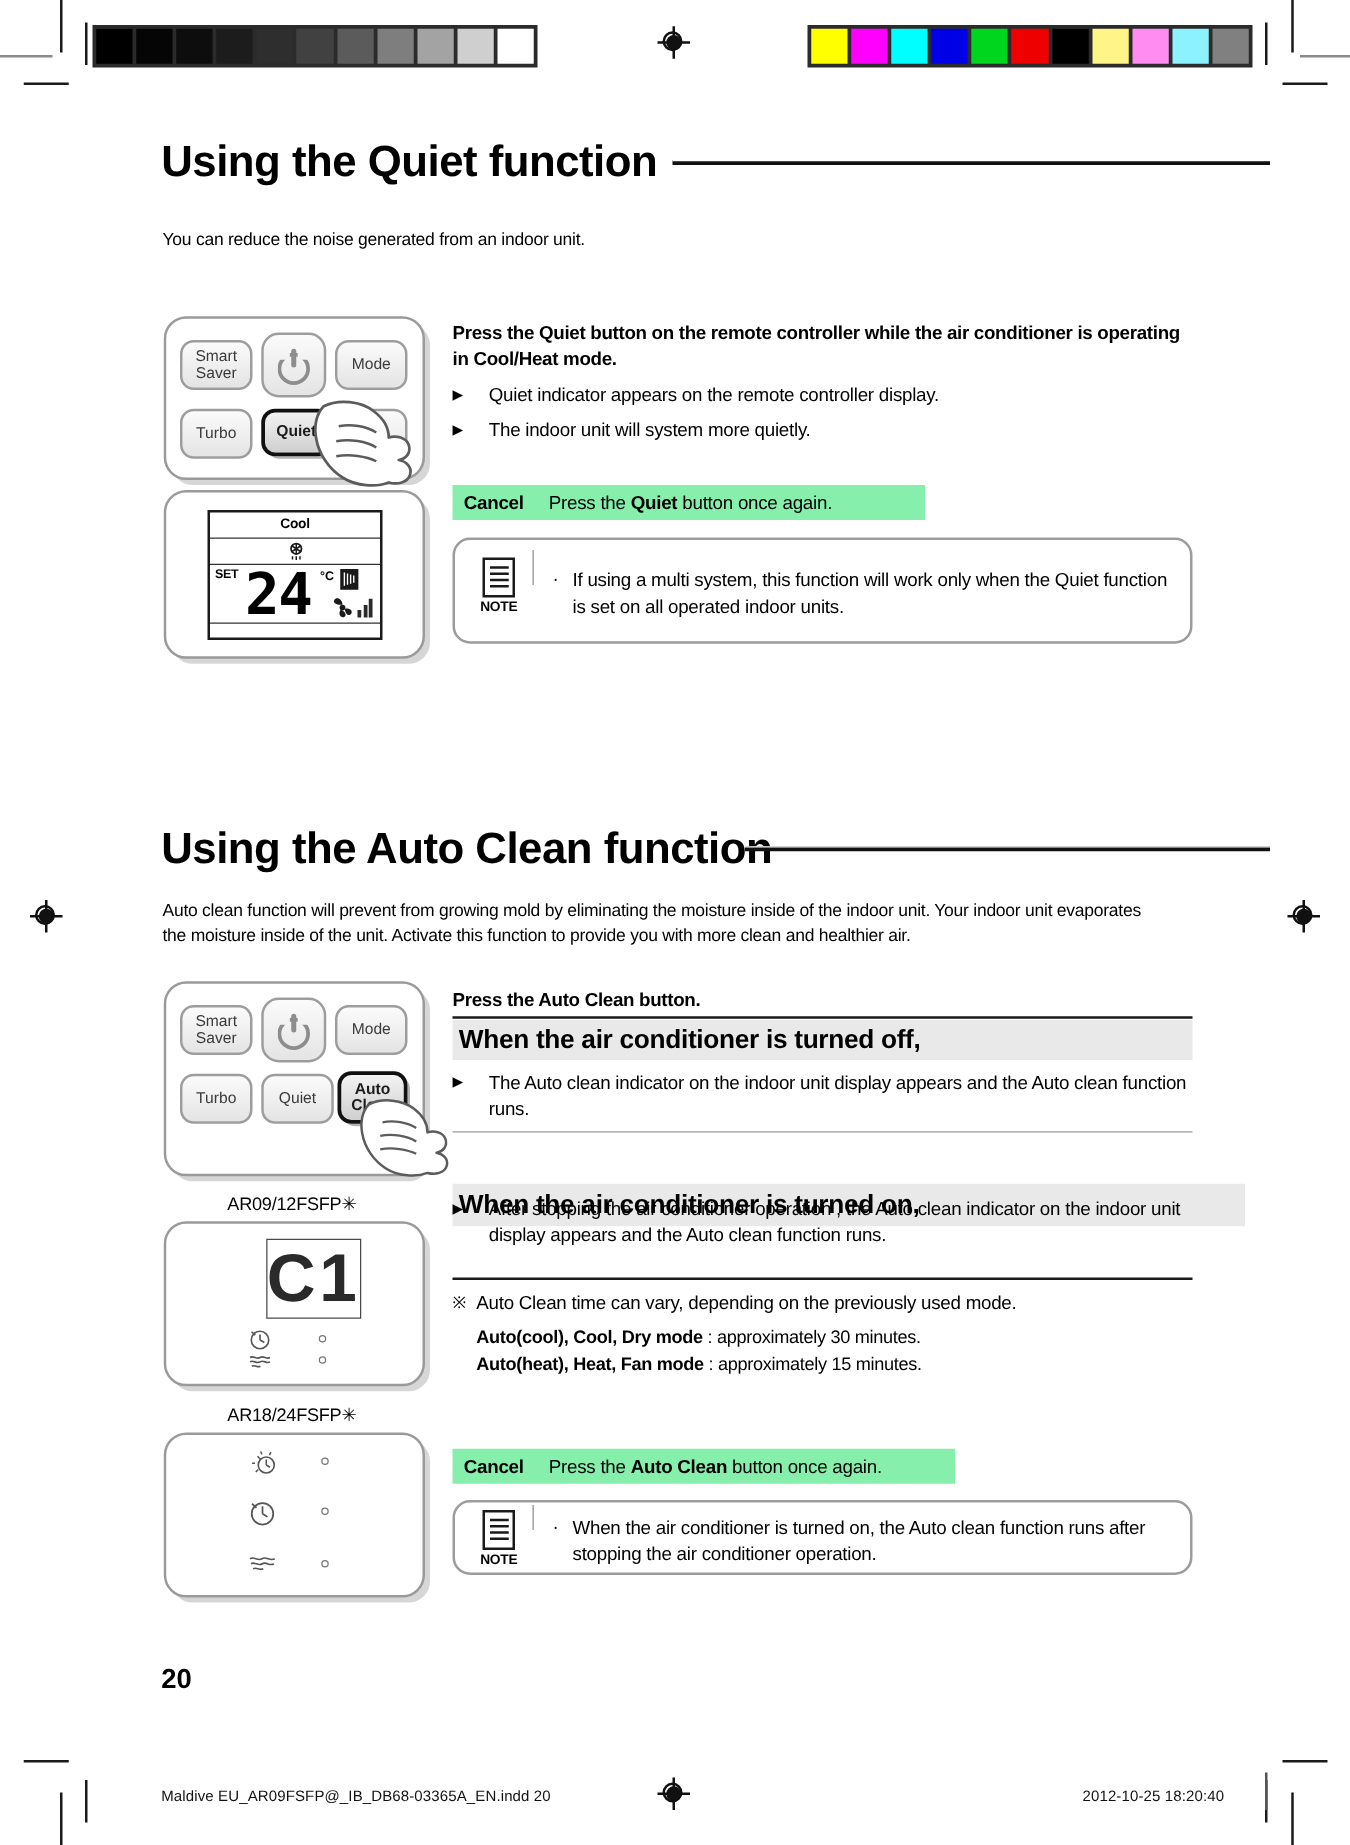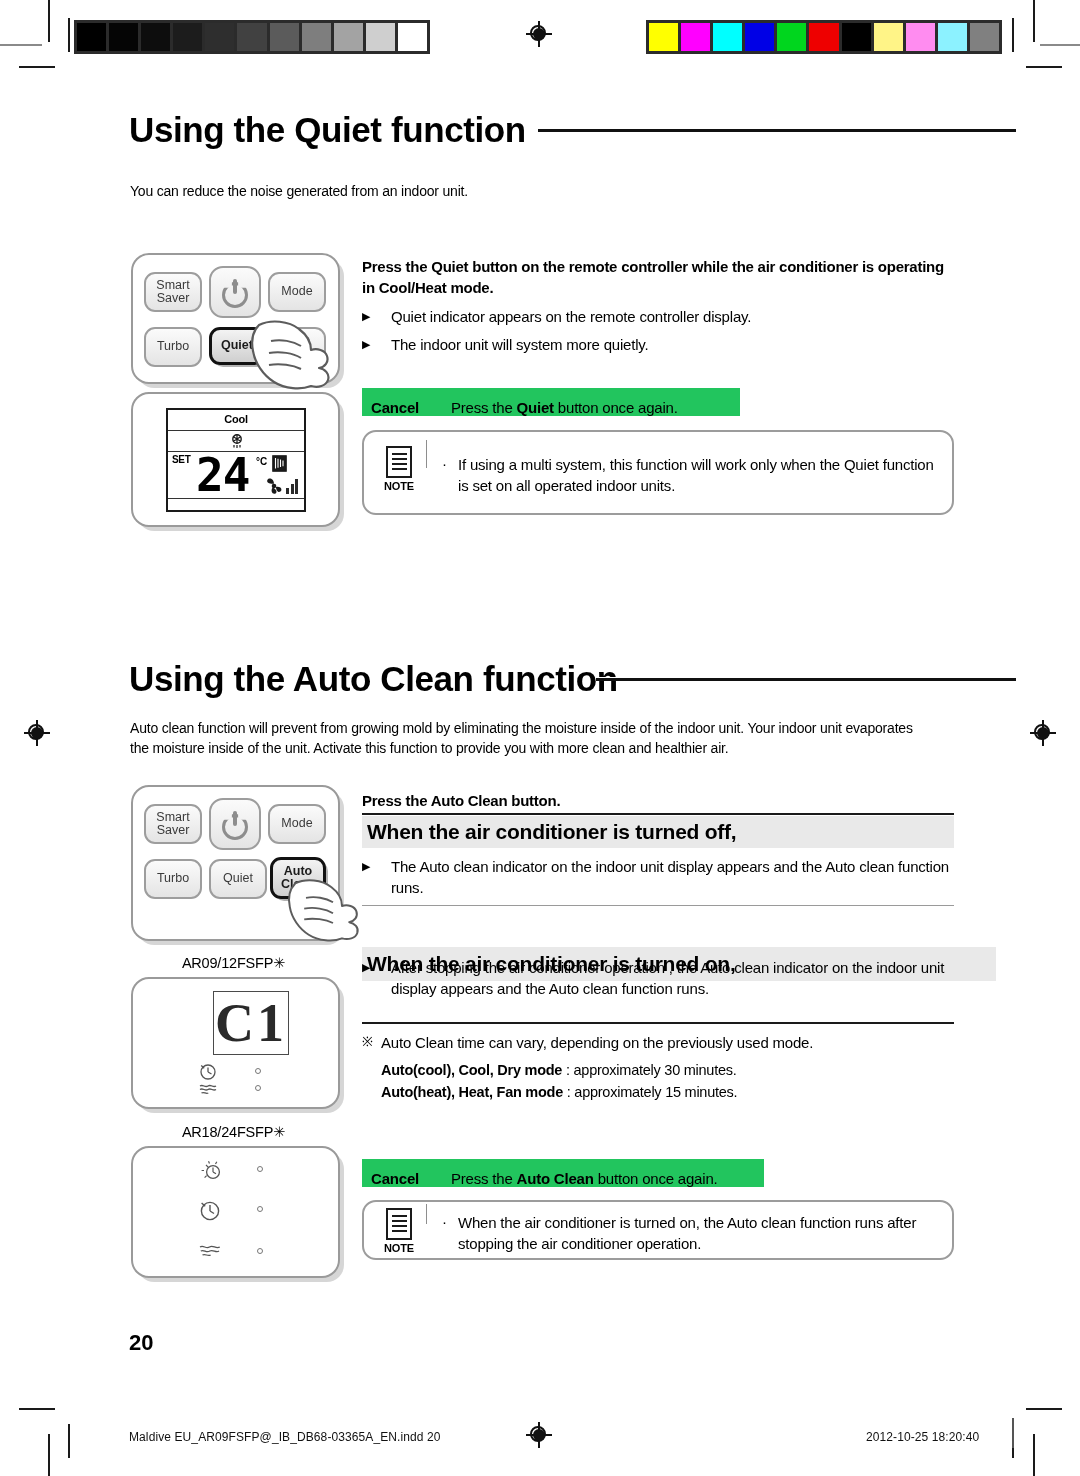--- a/index.html
+++ b/index.html
@@ -66,29 +66,29 @@
   .lcd .setlbl{position:absolute;font-size:10px;font-weight:bold;letter-spacing:-0.3px;}
   .lcd .temp{position:absolute;font-family:"DejaVu Sans Mono",monospace;font-weight:bold;font-size:46px;line-height:1;letter-spacing:-1px;}
   .lcd .deg{position:absolute;font-size:10px;font-weight:bold;}
   .bars{position:absolute;display:flex;align-items:flex-end;gap:1.5px;}
   .bars i{display:block;width:3px;background:#2a2a2a;}
 
   .modellabel{position:absolute;width:100%;text-align:center;font-size:14.5px;letter-spacing:-0.2px;}
 
   .indicator-dot{position:absolute;width:6px;height:6px;border:1px solid #777;border-radius:50%;box-sizing:border-box;}
   .seg7{position:absolute;border:1.5px solid #4a4a4a;box-sizing:border-box;display:flex;align-items:center;justify-content:center;
-    font-family:Liberation Serif, serif;font-size:54px;font-weight:bold;color:#2a2a2a;letter-spacing:3px;line-height:1;text-align:center;}
+    font-family:Liberation Sans, sans-serif;font-size:54px;font-weight:bold;color:#2a2a2a;letter-spacing:3px;line-height:1;text-align:center;}
 
   
   .lead-bold{position:absolute;font-size:15px;font-weight:bold;line-height:1.42;letter-spacing:-0.25px;}
   .bullet{position:absolute;font-size:15px;line-height:1.42;letter-spacing:-0.2px;}
   .bullet .tri{position:absolute;left:0;top:3px;font-size:11px;}
   .bullet .txt{display:block;margin-left:29px;}
 
-  .cancel-band{position:absolute;background:#22c55e;display:flex;align-items:flex-end;box-sizing:border-box;gap:12px;}
+  .cancel-band{position:absolute;background:#86efac;display:flex;align-items:center;box-sizing:border-box;}
   .cancel-band .ck{font-size:15px;font-weight:bold;padding-left:9px;width:68px;letter-spacing:-0.2px;}
   .cancel-band .cv{font-size:15px;letter-spacing:-0.2px;}
 
   .notebox{position:absolute;border:2px solid #9c9c9c;border-radius:14px;background:#fff;box-sizing:border-box;}
   .noteicon{position:absolute;text-align:center;width:54px;}
   .noteicon .doc{width:26px;height:32px;margin:0 auto;border:2px solid #1a1a1a;position:relative;box-sizing:border-box;
      background:linear-gradient(#1a1a1a,#1a1a1a) no-repeat; background-size:0 0;}
   .noteicon .doc:before{content:"";position:absolute;left:4px;top:5px;width:15px;height:2px;background:#1a1a1a;
      box-shadow:0 5px 0 #1a1a1a,0 10px 0 #1a1a1a,0 15px 0 #1a1a1a;}
   .noteicon .lbl{font-size:11px;font-weight:bold;margin-top:2px;letter-spacing:-0.2px;}

